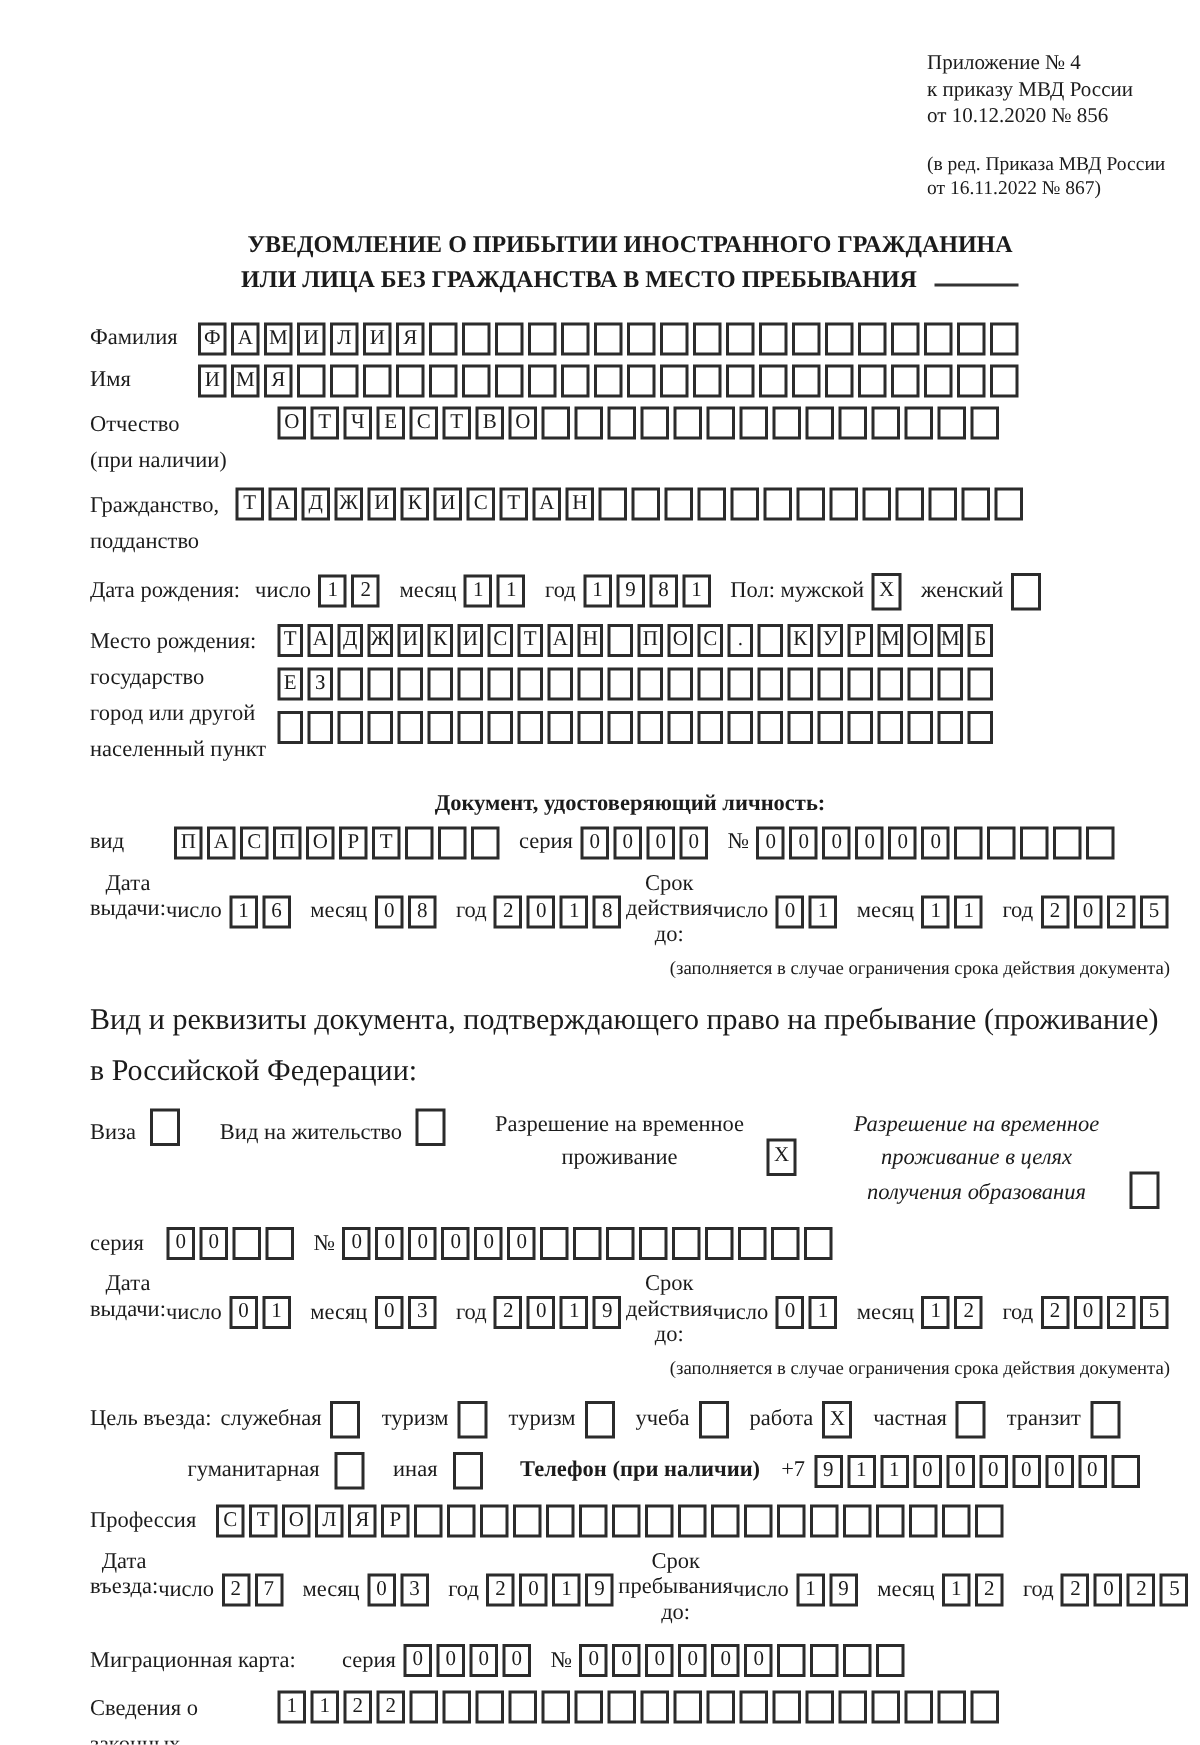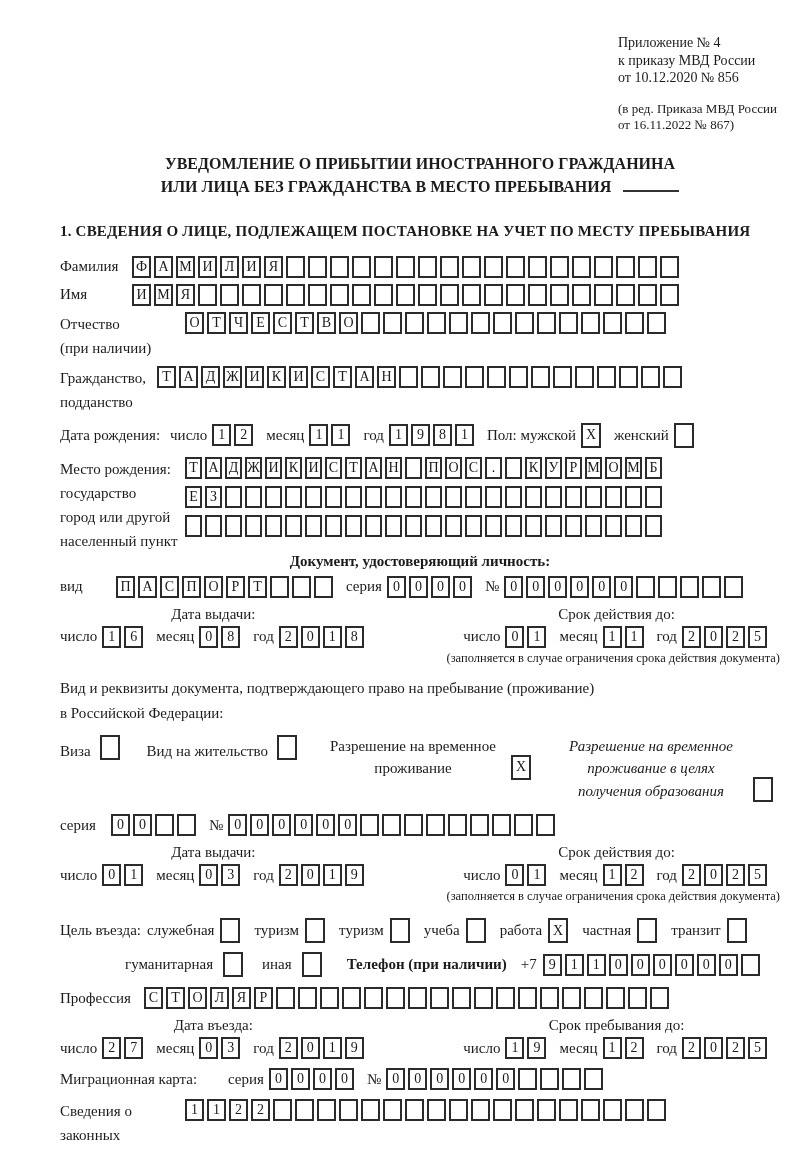--- a/index.html
+++ b/index.html
@@ -38,30 +38,30 @@
   .row { display:flex; align-items:center; margin-top:6px; }
   .row-top { align-items:flex-start; }
   .flabel { width:72px; flex:none; }
   .flabel-wide { width:125px; flex:none; font-size:15px; line-height:1.6; }
   .flabel-cit { width:97px; flex:none; font-size:15px; line-height:1.6; }
   .stack { display:flex; flex-direction:column; }
   .stack .cells { margin-top:7px; }
   .stack .cells:first-child { margin-top:0; }
 
   
-  .doc-heading { text-align:center; font-weight:bold; font-size:15px; margin-top:0; }
+  .doc-heading { text-align:center; font-weight:bold; font-size:15px; margin-top:16px; }
 
   
   .dates { display:flex; justify-content:space-between; margin-top:8px; padding-right:10px; }
-  .dg { display:flex; flex-direction:column; }
+  .dg { display:flex; flex-direction:row; }
   .dg-head { text-align:center; font-size:15px; margin-bottom:3px; }
   .dg-cells { display:flex; align-items:center; }
   .doc-note { text-align:right; font-size:12.5px; margin-top:3px; white-space:nowrap; }
 
-  .intro { font-size:15px; margin-top:10px; line-height:1.7; }
+  .intro { font-size:20px; margin-top:10px; line-height:1.7; }
 
   
   .opts-row { display:flex; align-items:flex-start; justify-content:space-between; margin-top:8px; padding-right:4px; }
   .opt { display:flex; align-items:flex-end; }
   .opt .label { margin-right:9px; }
   .opt-mid { width:178px; text-align:center; white-space:normal; line-height:1.5; }
   .opt-wide { width:186px; text-align:center; white-space:normal; line-height:1.5;font-style:italic; }
 
   
   .visit-row { display:flex; align-items:center; margin-top:14px; }
@@ -89,21 +89,20 @@
   </div>
 
 
   <div class="title">
     <div>УВЕДОМЛЕНИЕ О ПРИБЫТИИ ИНОСТРАННОГО ГРАЖДАНИНА</div>
     <div>
       <span>ИЛИ ЛИЦА БЕЗ ГРАЖДАНСТВА В МЕСТО ПРЕБЫВАНИЯ</span><span class="title-blank"></span>
     </div>
   </div>
 
-  <div class="sec-heading">1. СВЕДЕНИЯ О ЛИЦЕ, ПОДЛЕЖАЩЕМ ПОСТАНОВКЕ НА УЧЕТ ПО МЕСТУ ПРЕБЫВАНИЯ</div>
 
   <div class="row" style="margin-top:16px;">
     <span class="label flabel">Фамилия</span>
     <span class="cells">
         <span class="cell">Ф</span>
         <span class="cell">А</span>
         <span class="cell">М</span>
         <span class="cell">И</span>
         <span class="cell">Л</span>
         <span class="cell">И</span>

